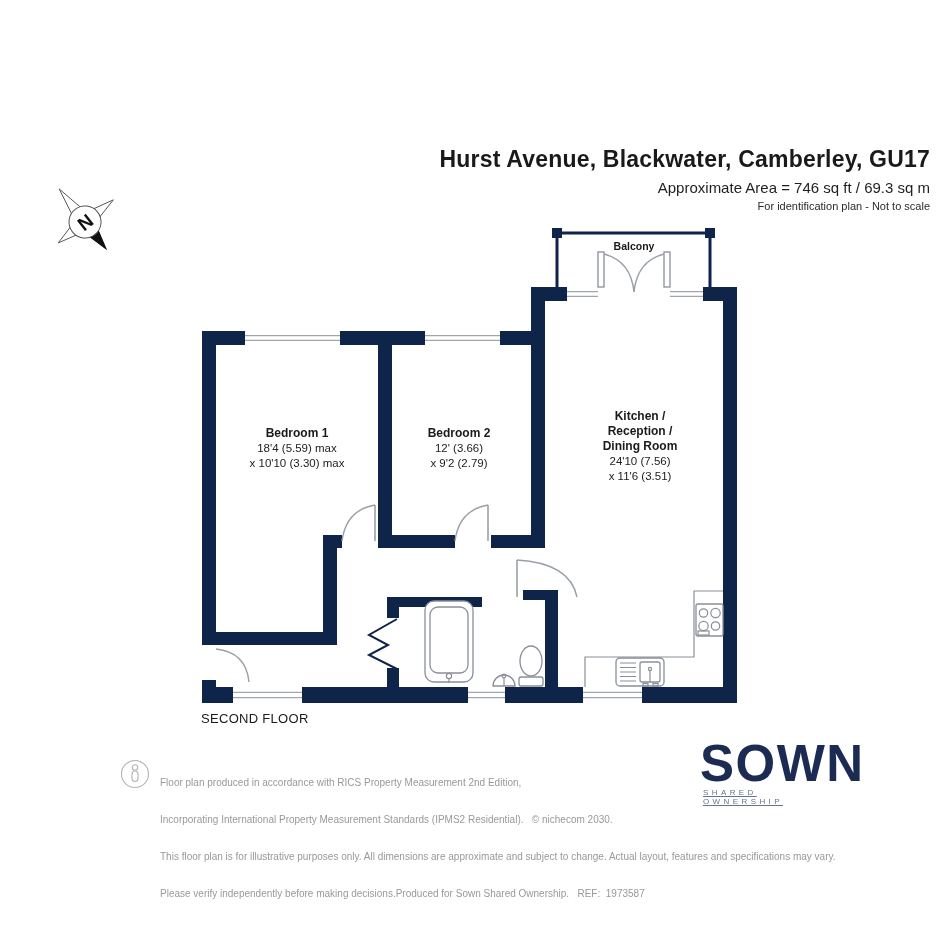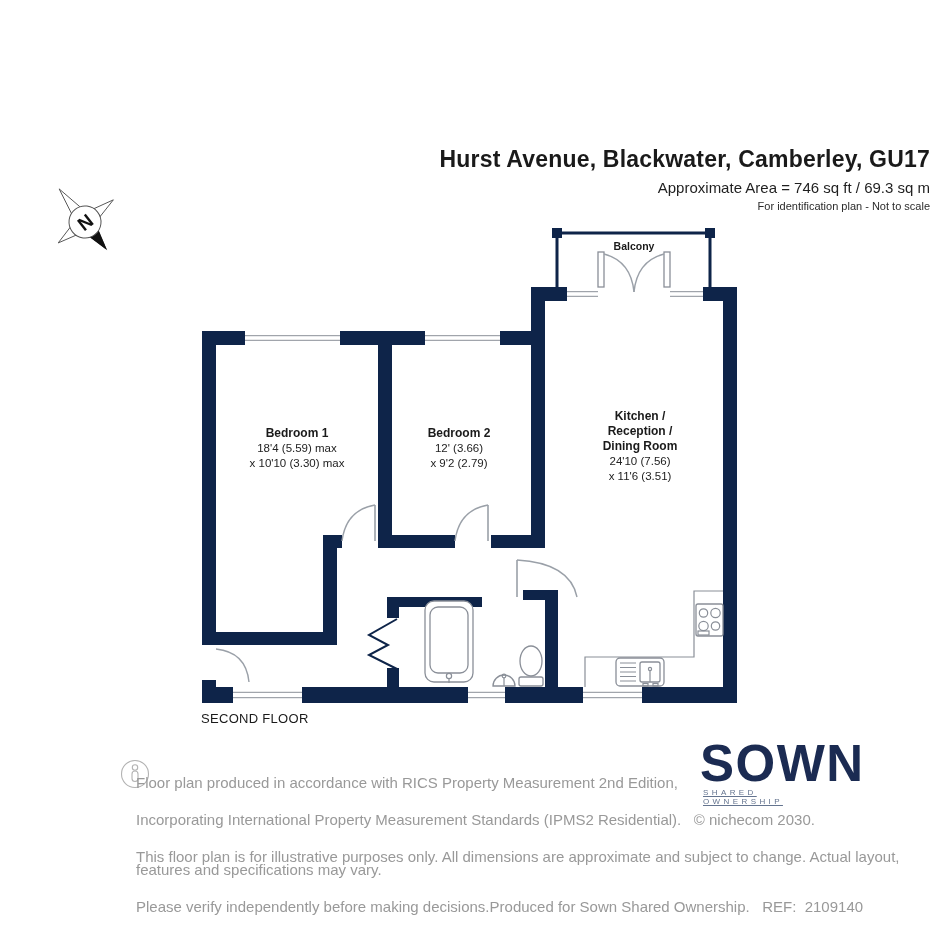--- a/index.html
+++ b/index.html
@@ -28,21 +28,21 @@
   .zigzag{fill:none;stroke:var(--wall);stroke-width:2;}
   .compass-line{fill:#ffffff;stroke:#555555;stroke-width:0.9;}
   .room-name{font:bold 12px "Liberation Sans",sans-serif;fill:var(--text);text-anchor:middle;}
   .room-dim{font:11.5px "Liberation Sans",sans-serif;fill:#222222;text-anchor:middle;}
   .balcony-name{font:bold 10.5px "Liberation Sans",sans-serif;fill:var(--text);text-anchor:middle;}
   .compass-n{font:bold 19px "Liberation Sans",sans-serif;fill:#111111;text-anchor:middle;}
   
   .floor-label{left:201px;top:711px;font-size:13px;font-weight:normal;letter-spacing:0.3px;}
   
   .footer-icon{left:119px;top:757px;width:32px;height:34px;}
-  .disclaimer{left:136px;top:752px;font-size:15px;line-height:12.4px;color:var(--muted);white-space:pre-wrap;}
+  .disclaimer{left:160px;top:752px;font-size:10px;line-height:12.4px;color:var(--muted);white-space:pre-wrap;}
   .logo{left:700px;top:744px;width:130px;text-align:left;}
   .logo-text{font-size:51px;font-weight:bold;letter-spacing:1.5px;color:var(--logo);line-height:40px;}
   .logo-sub{font-size:8px;letter-spacing:3.4px;color:#64748f;margin-top:4px;padding-left:3px;text-decoration:underline;}
 </style>
 </head>
 <body>
 
 <div class="abs hdr hdr-title">Hurst Avenue, Blackwater, Camberley, GU17</div>
 <div class="abs hdr hdr-area">Approximate Area = 746 sq ft / 69.3 sq m</div>
 <div class="abs hdr hdr-note">For identification plan - Not to scale</div>
@@ -214,18 +214,18 @@
   <svg width="32" height="34" viewBox="0 0 32 34">
     <circle cx="16" cy="17" r="13.5" fill="none" stroke="#b3b3b3" stroke-width="1.1"></circle>
     <circle cx="16" cy="10.5" r="2.7" fill="none" stroke="#b3b3b3" stroke-width="1.1"></circle>
     <rect x="13" y="14" width="6" height="10.5" rx="3" fill="none" stroke="#b3b3b3" stroke-width="1.1"></rect>
   </svg>
 </div>
 <div class="abs disclaimer">
   <div>Floor plan produced in accordance with RICS Property Measurement 2nd Edition,</div>
   <div>Incorporating International Property Measurement Standards (IPMS2 Residential).   © nichecom 2030.</div>
   <div>This floor plan is for illustrative purposes only. All dimensions are approximate and subject to change. Actual layout, features and specifications may vary.</div>
-  <div>Please verify independently before making decisions.Produced for Sown Shared Ownership.   REF:  2109140</div>
+  <div>Please verify independently before making decisions.Produced for Sown Shared Ownership.   REF:  1973587</div>
 </div>
 <div class="abs logo">
   <div class="logo-text">SOWN</div>
   <div class="logo-sub">SHARED OWNERSHIP</div>
 </div>
 
 </body></html>

